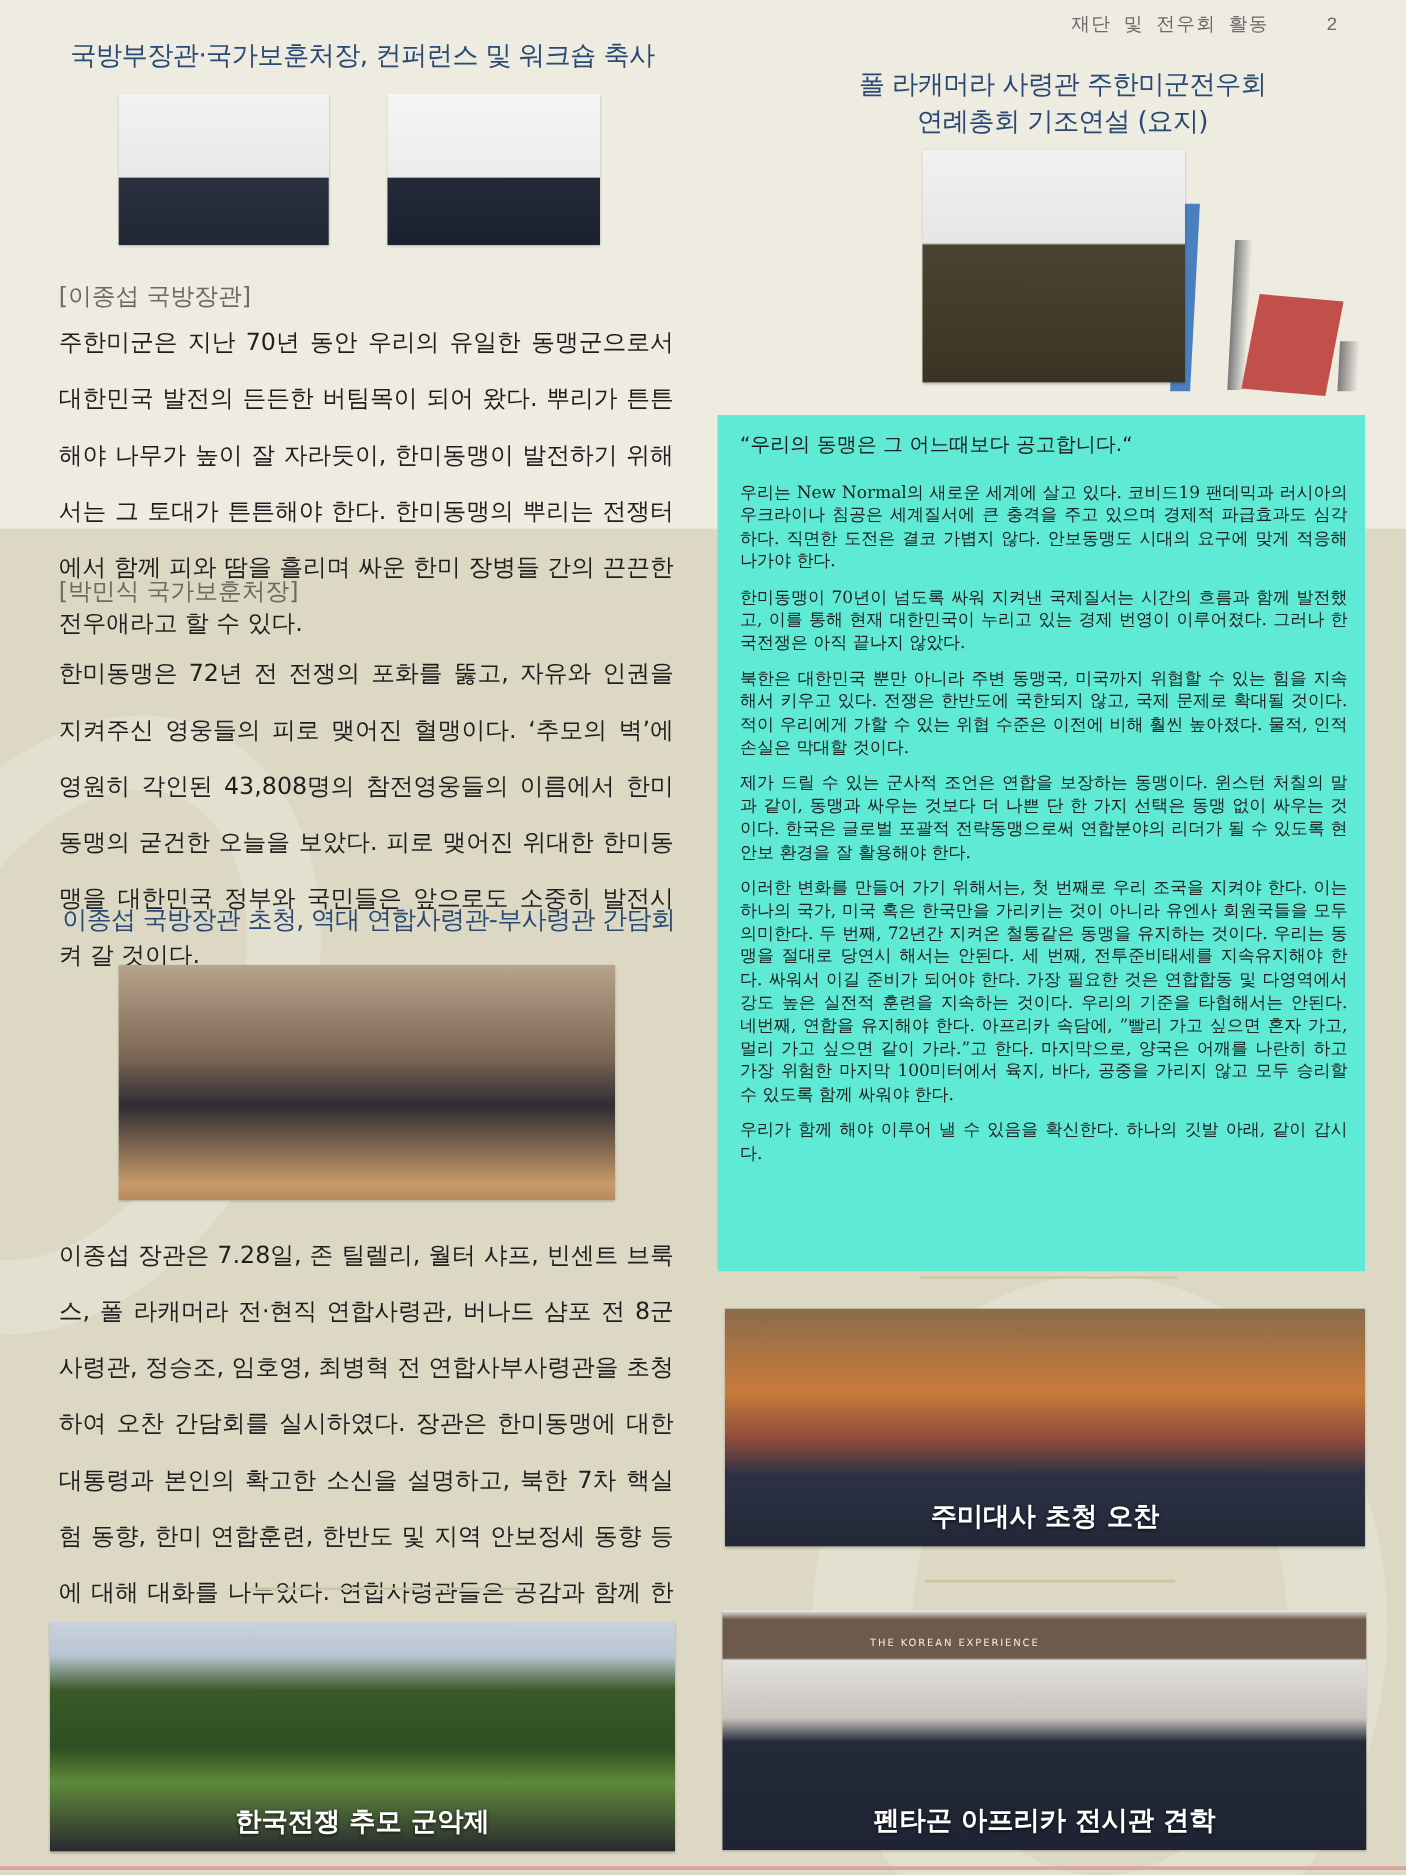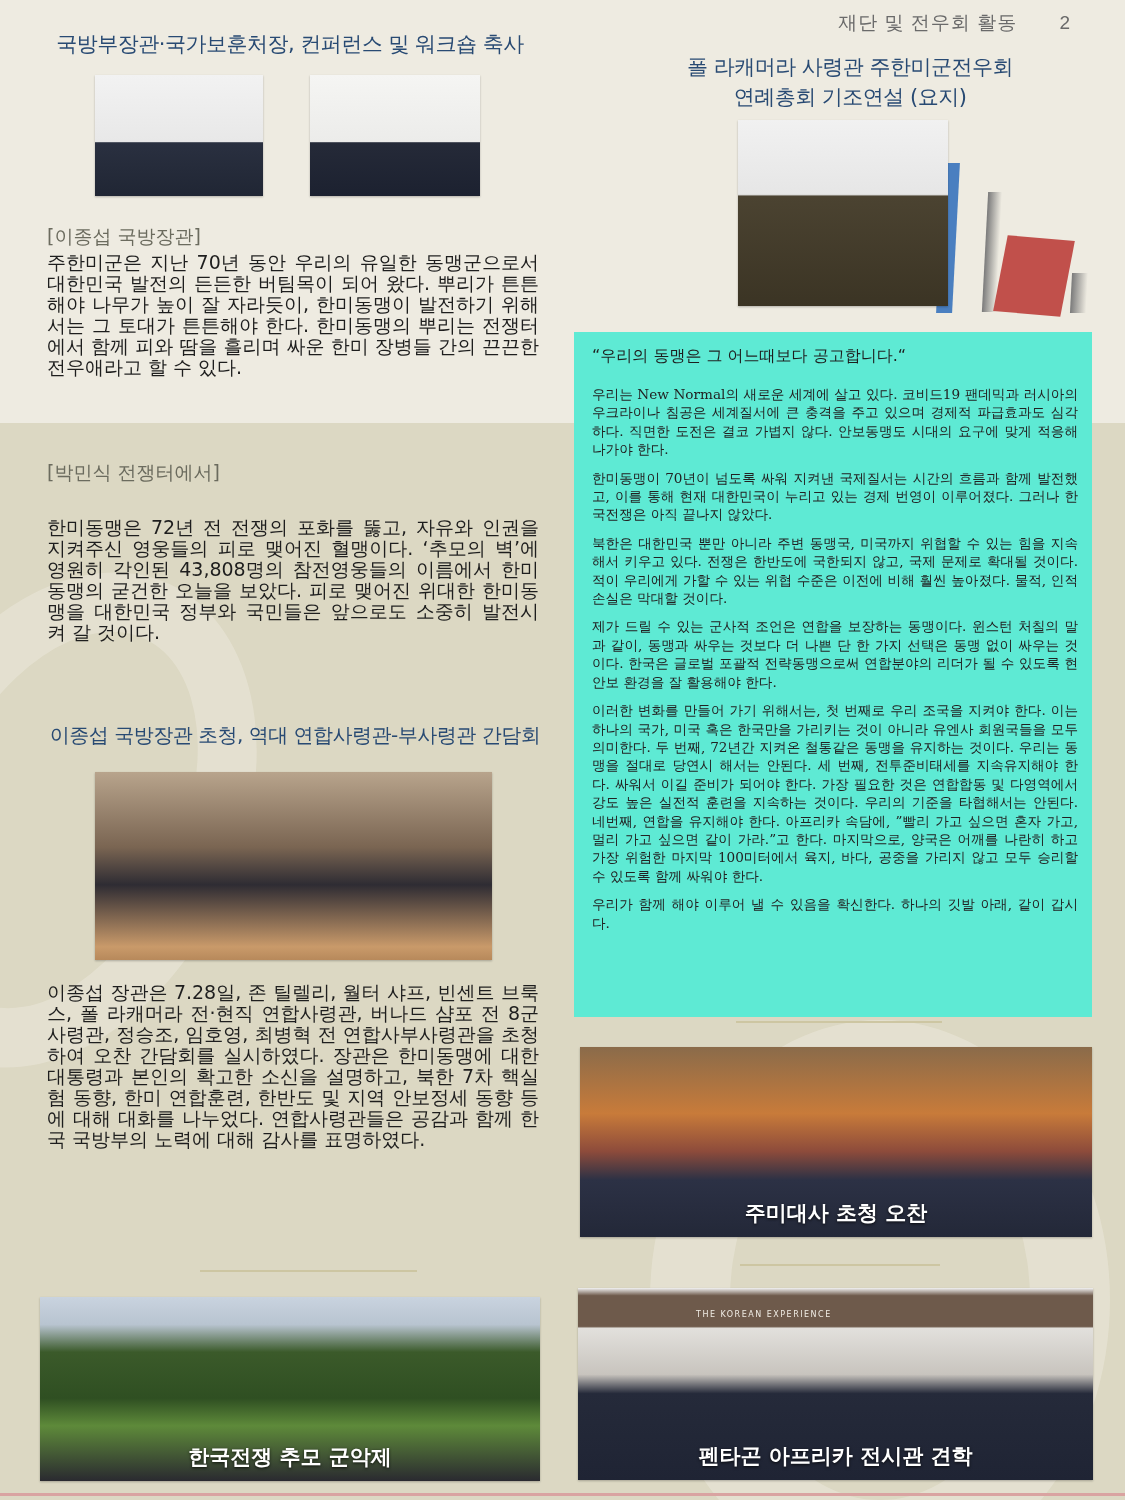--- a/index.html
+++ b/index.html
@@ -16,22 +16,22 @@
   }
   .swirl {
     position: absolute; border-radius: 50%;
     border: 60px solid rgba(235,232,218,0.55);
   }
   .swirl.a { left: -120px; top: 560px; width: 360px; height: 520px; transform: rotate(25deg); }
   .swirl.b { left: 650px; top: 1020px; width: 460px; height: 560px; border-width: 80px; }
 
   .header-section {
     position: absolute; right: 54px; top: 10px;
-    font-size: 19px; color: #6a6a6a; letter-spacing: 1px;
-    font-family: Liberation Sans, sans-serif;
+    font-size: 15px; color: #6a6a6a; letter-spacing: 1px;
+    font-family: Liberation Mono, monospace;
   }
   .header-section .page-num { margin-left: 36px; }
 
   .heading {
     position: absolute; color: #284a73; font-size: 21px; text-align: center;
     font-family: "DejaVu Sans", "Liberation Sans", sans-serif; letter-spacing: -0.5px;
   }
   .h1 { left: 30px; top: 30px; width: 520px; }
   .h2 { left: 640px; top: 52px; width: 420px; line-height: 30px; text-align: center; }
   .h3 { left: 20px; top: 722px; width: 550px; font-size: 20px; }
@@ -67,21 +67,21 @@
     background: linear-gradient(90deg,#7a7a7a,#eeebe1); transform: skewX(-3deg); }
   .deco-red { left: 1000px; top: 238px; width: 68px; height: 76px; background: #c1504b; transform: skewX(-6deg) rotate(5deg); }
   .deco-gray2 { left: 1071px; top: 273px; width: 16px; height: 40px;
     background: linear-gradient(90deg,#7a7a7a,#eeebe1); transform: skewX(-3deg); }
 
   .speaker-label {
     position: absolute; left: 47px; font-size: 19px; color: #6b6b5e;
   }
   .body-lg {
     position: absolute; left: 47px; width: 492px;
-    font-size: 19px; line-height: 21px; text-align: justify; text-align-last: left;
+    font-size: 19px; line-height: 45px; text-align: justify; text-align-last: left;
     color: #1e1e1e;
   }
 
   .quote-box {
     position: absolute; left: 574px; top: 332px; width: 518px; height: 685px;
     background: #5eead4; padding: 14px 14px 0 18px;
   }
   .quote-title { font-size: 16px; margin-bottom: 18px; color: #1e1e1e; }
   .quote-p {
     font-size: 13.6px; line-height: 18.4px; text-align: justify; text-align-last: left;
@@ -108,21 +108,21 @@
   <span class="page-num">2</span>
 </div>
 
 <div class="heading h1">국방부장관·국가보훈처장, 컨퍼런스 및 워크숍 축사</div>
 <div class="photo photo-minister" title="이종섭 국방장관 연설 사진"></div>
 <div class="photo photo-vets" title="박민식 국가보훈처장 연설 사진"></div>
 
 <div class="speaker-label" style="top:224px;">[이종섭 국방장관]</div>
 <div class="body-lg" style="top:252px;">주한미군은 지난 70년 동안 우리의 유일한 동맹군으로서 대한민국 발전의 든든한 버팀목이 되어 왔다. 뿌리가 튼튼해야 나무가 높이 잘 자라듯이, 한미동맹이 발전하기 위해서는 그 토대가 튼튼해야 한다. 한미동맹의 뿌리는 전쟁터에서 함께 피와 땀을 흘리며 싸운 한미 장병들 간의 끈끈한 전우애라고 할 수 있다.</div>
 
-<div class="speaker-label" style="top:460px;">[박민식 전쟁터에서]</div>
+<div class="speaker-label" style="top:460px;">[박민식 국가보훈처장]</div>
 <div class="body-lg" style="top:489px;margin-top:28px;">한미동맹은 72년 전 전쟁의 포화를 뚫고, 자유와 인권을 지켜주신 영웅들의 피로 맺어진 혈맹이다. ‘추모의 벽’에 영원히 각인된 43,808명의 참전영웅들의 이름에서 한미동맹의 굳건한 오늘을 보았다. 피로 맺어진 위대한 한미동맹을 대한민국 정부와 국민들은 앞으로도 소중히 발전시켜 갈 것이다.</div>
 
 <div class="heading h3">이종섭 국방장관 초청, 역대 연합사령관-부사령관 간담회</div>
 <div class="photo photo-luncheon"></div>
 <div class="body-lg" style="top:982px;">이종섭 장관은 7.28일, 존 틸렐리, 월터 샤프, 빈센트 브룩스, 폴 라캐머라 전·현직 연합사령관, 버나드 샴포 전 8군사령관, 정승조, 임호영, 최병혁 전 연합사부사령관을 초청하여 오찬 간담회를 실시하였다. 장관은 한미동맹에 대한 대통령과 본인의 확고한 소신을 설명하고, 북한 7차 핵실험 동향, 한미 연합훈련, 한반도 및 지역 안보정세 동향 등에 대해 대화를 나누었다. 연합사령관들은 공감과 함께 한국 국방부의 노력에 대해 감사를 표명하였다.</div>
 
 <div class="rule rule-l"></div>
 <div class="photo photo-ceremony">
   <div class="caption">한국전쟁 추모 군악제</div>
 </div>

